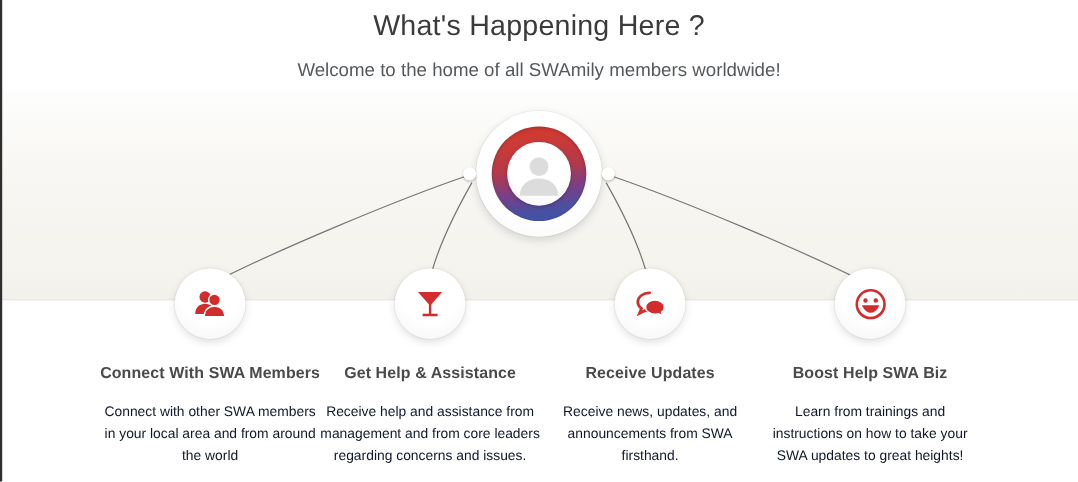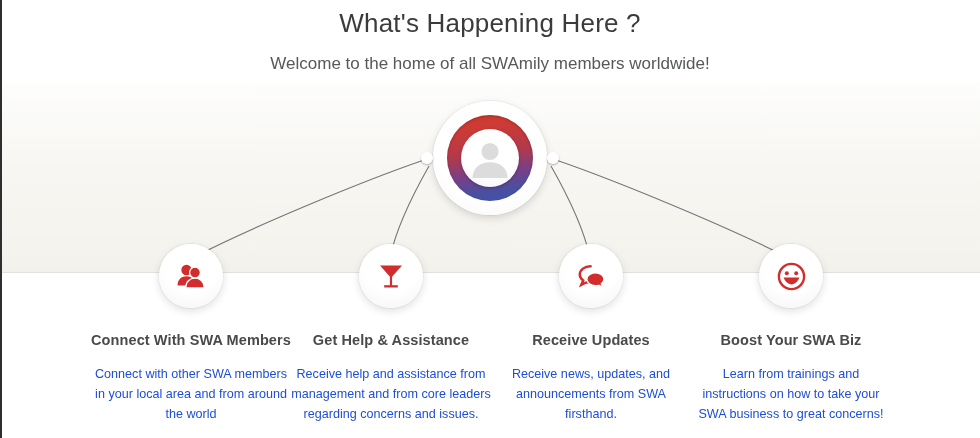--- a/index.html
+++ b/index.html
@@ -166,21 +166,21 @@
     font-weight: bold;
     color: #4a4a4a;
     line-height: 20px;
     letter-spacing: 0.1px;
   }
   .col-body {
     margin: 0;
     padding-top: 14px;
     font-size: 12.6px;
     font-weight: 400;
-    color: #1d4ed8;
+    color: #0f172a;
     line-height: 20px;
   }
 </style>
 </head>
 <body>
 
 <div id="stage">
 
   <div class="band"></div>
   <div class="left-edge"></div>
@@ -266,18 +266,18 @@
     </div>
     <div class="col col-3">
       <h3 class="col-title">Get Help &amp; Assistance</h3>
       <p class="col-body">Receive help and assistance from management and from core leaders regarding concerns and issues.</p>
     </div>
     <div class="col col-2">
       <h3 class="col-title">Receive Updates</h3>
       <p class="col-body">Receive news, updates, and announcements from SWA firsthand.</p>
     </div>
     <div class="col col-4">
-      <h3 class="col-title">Boost Your SWA Biz</h3>
-      <p class="col-body">Learn from trainings and instructions on how to take your SWA business to great concerns!</p>
+      <h3 class="col-title">Boost Help SWA Biz</h3>
+      <p class="col-body">Learn from trainings and instructions on how to take your SWA updates to great heights!</p>
     </div>
   </div>
 
 </div>
 
 </body></html>

